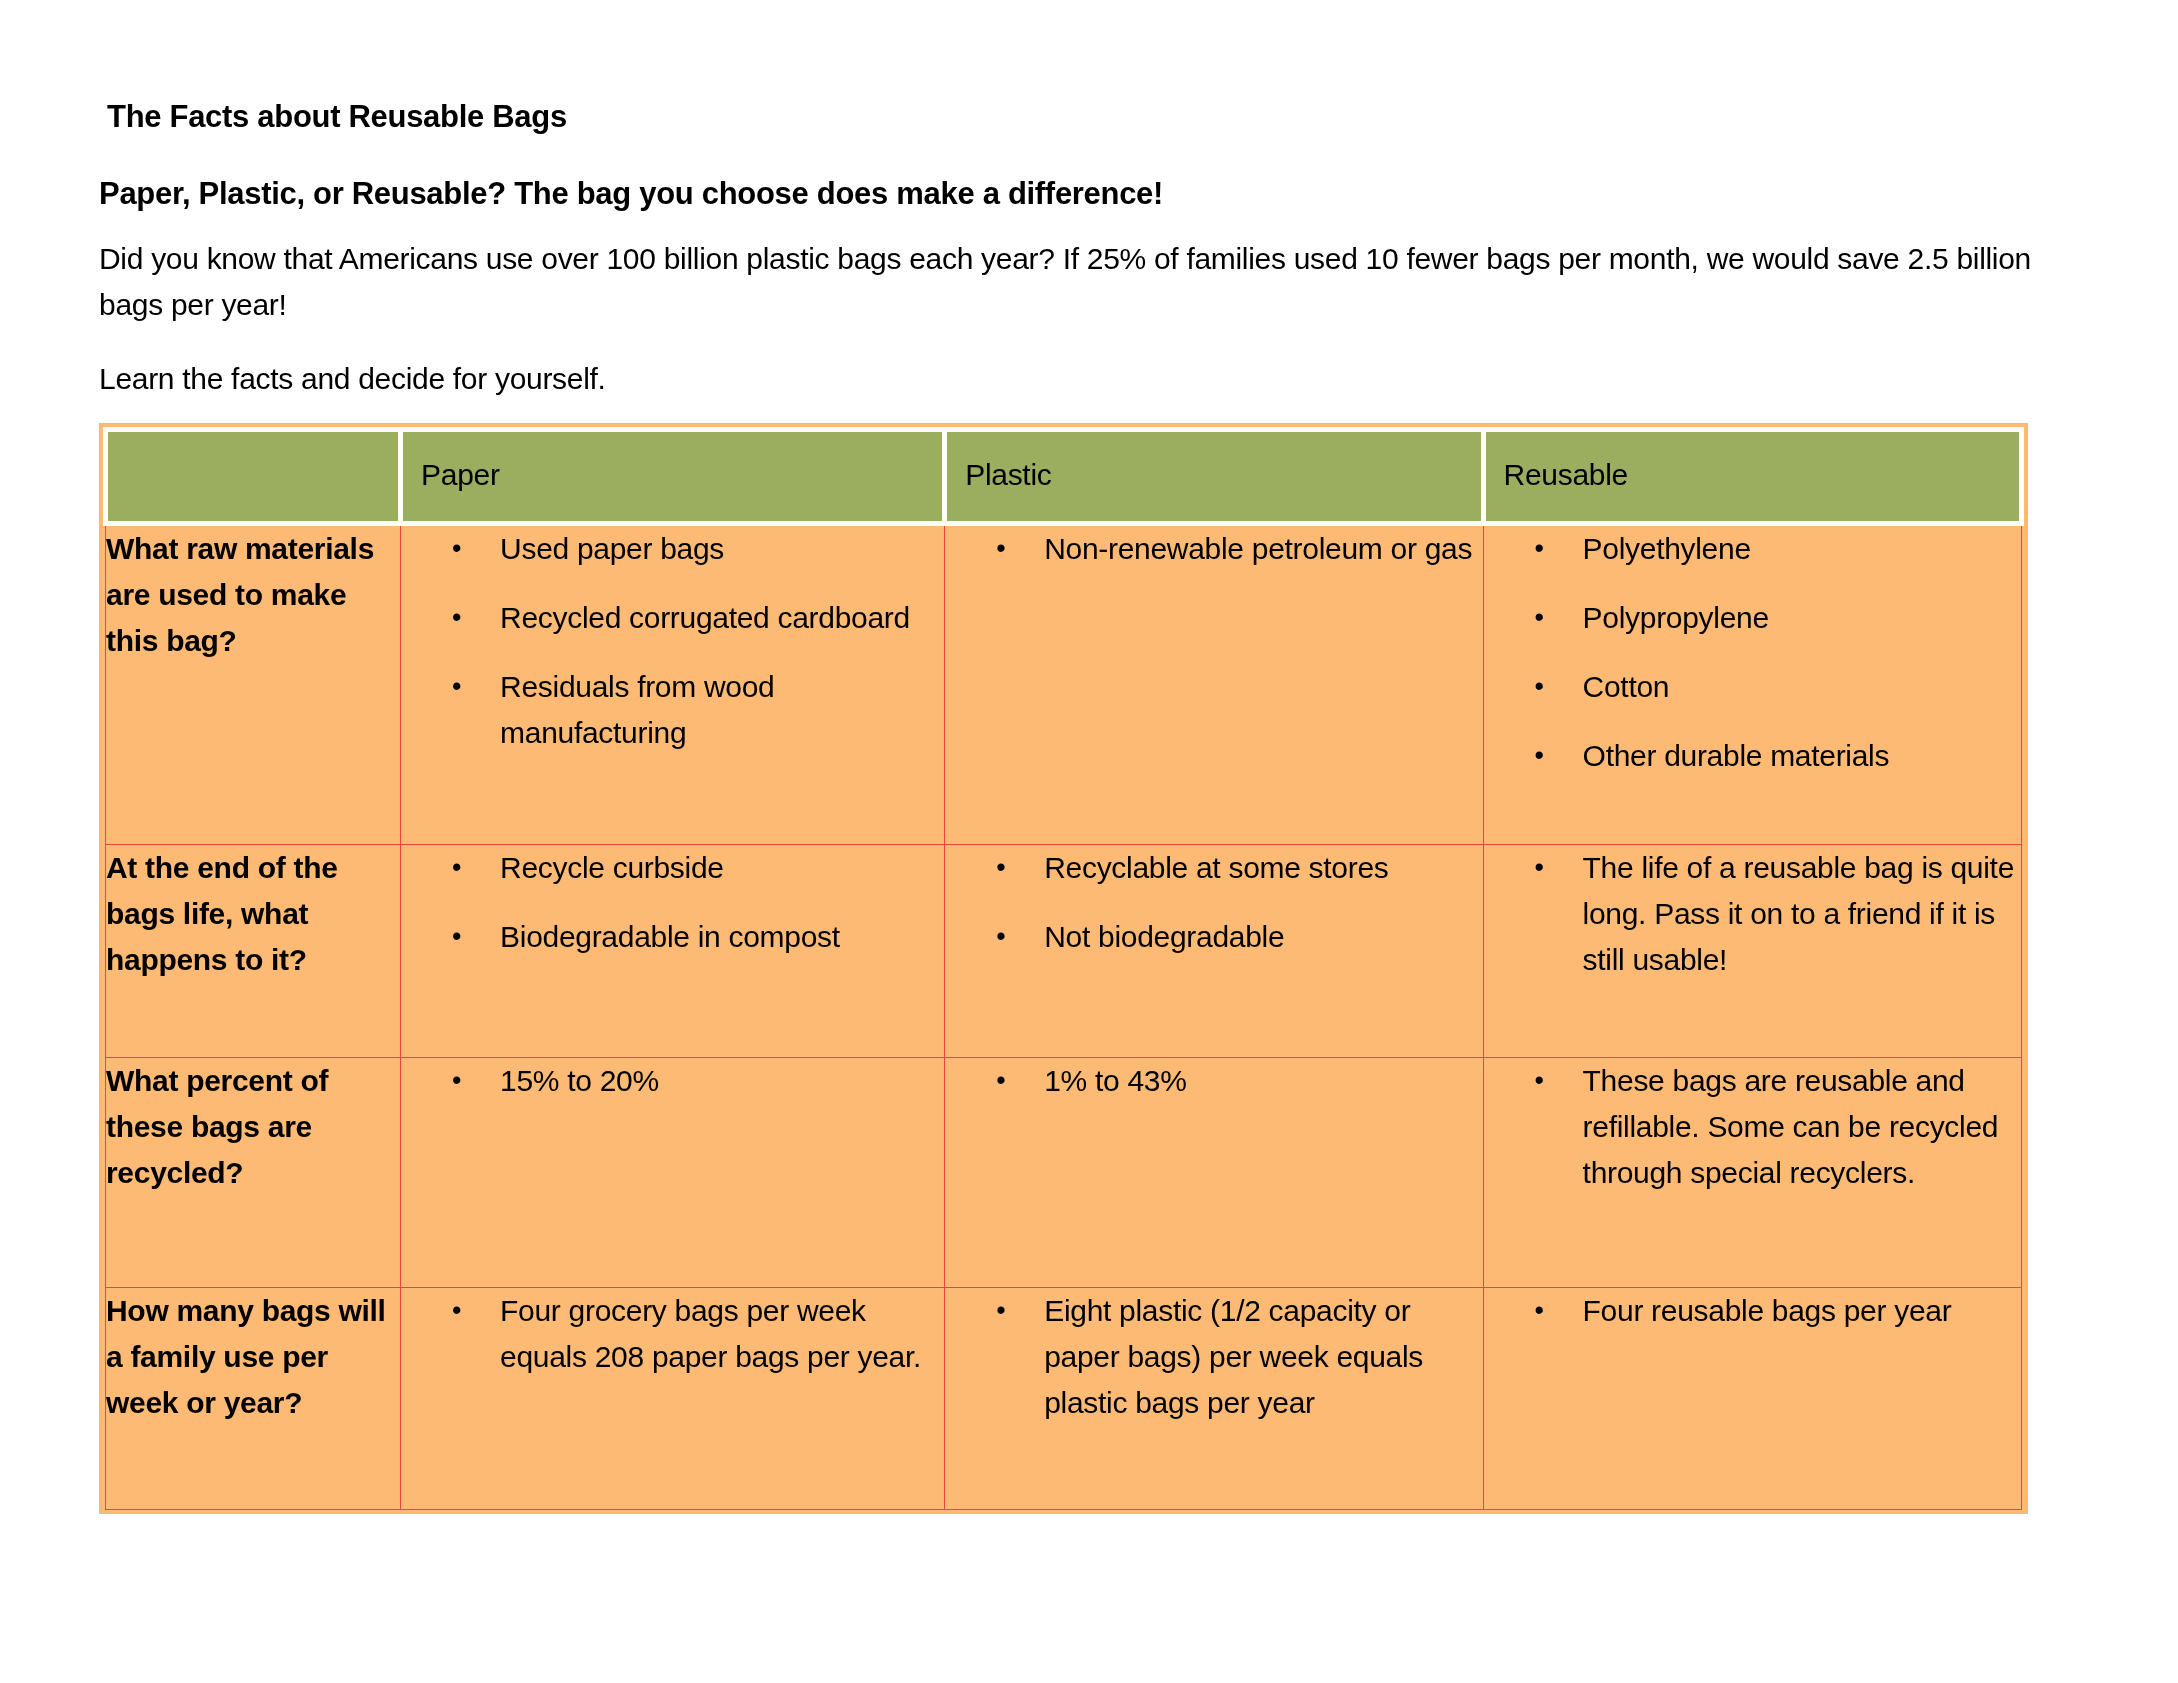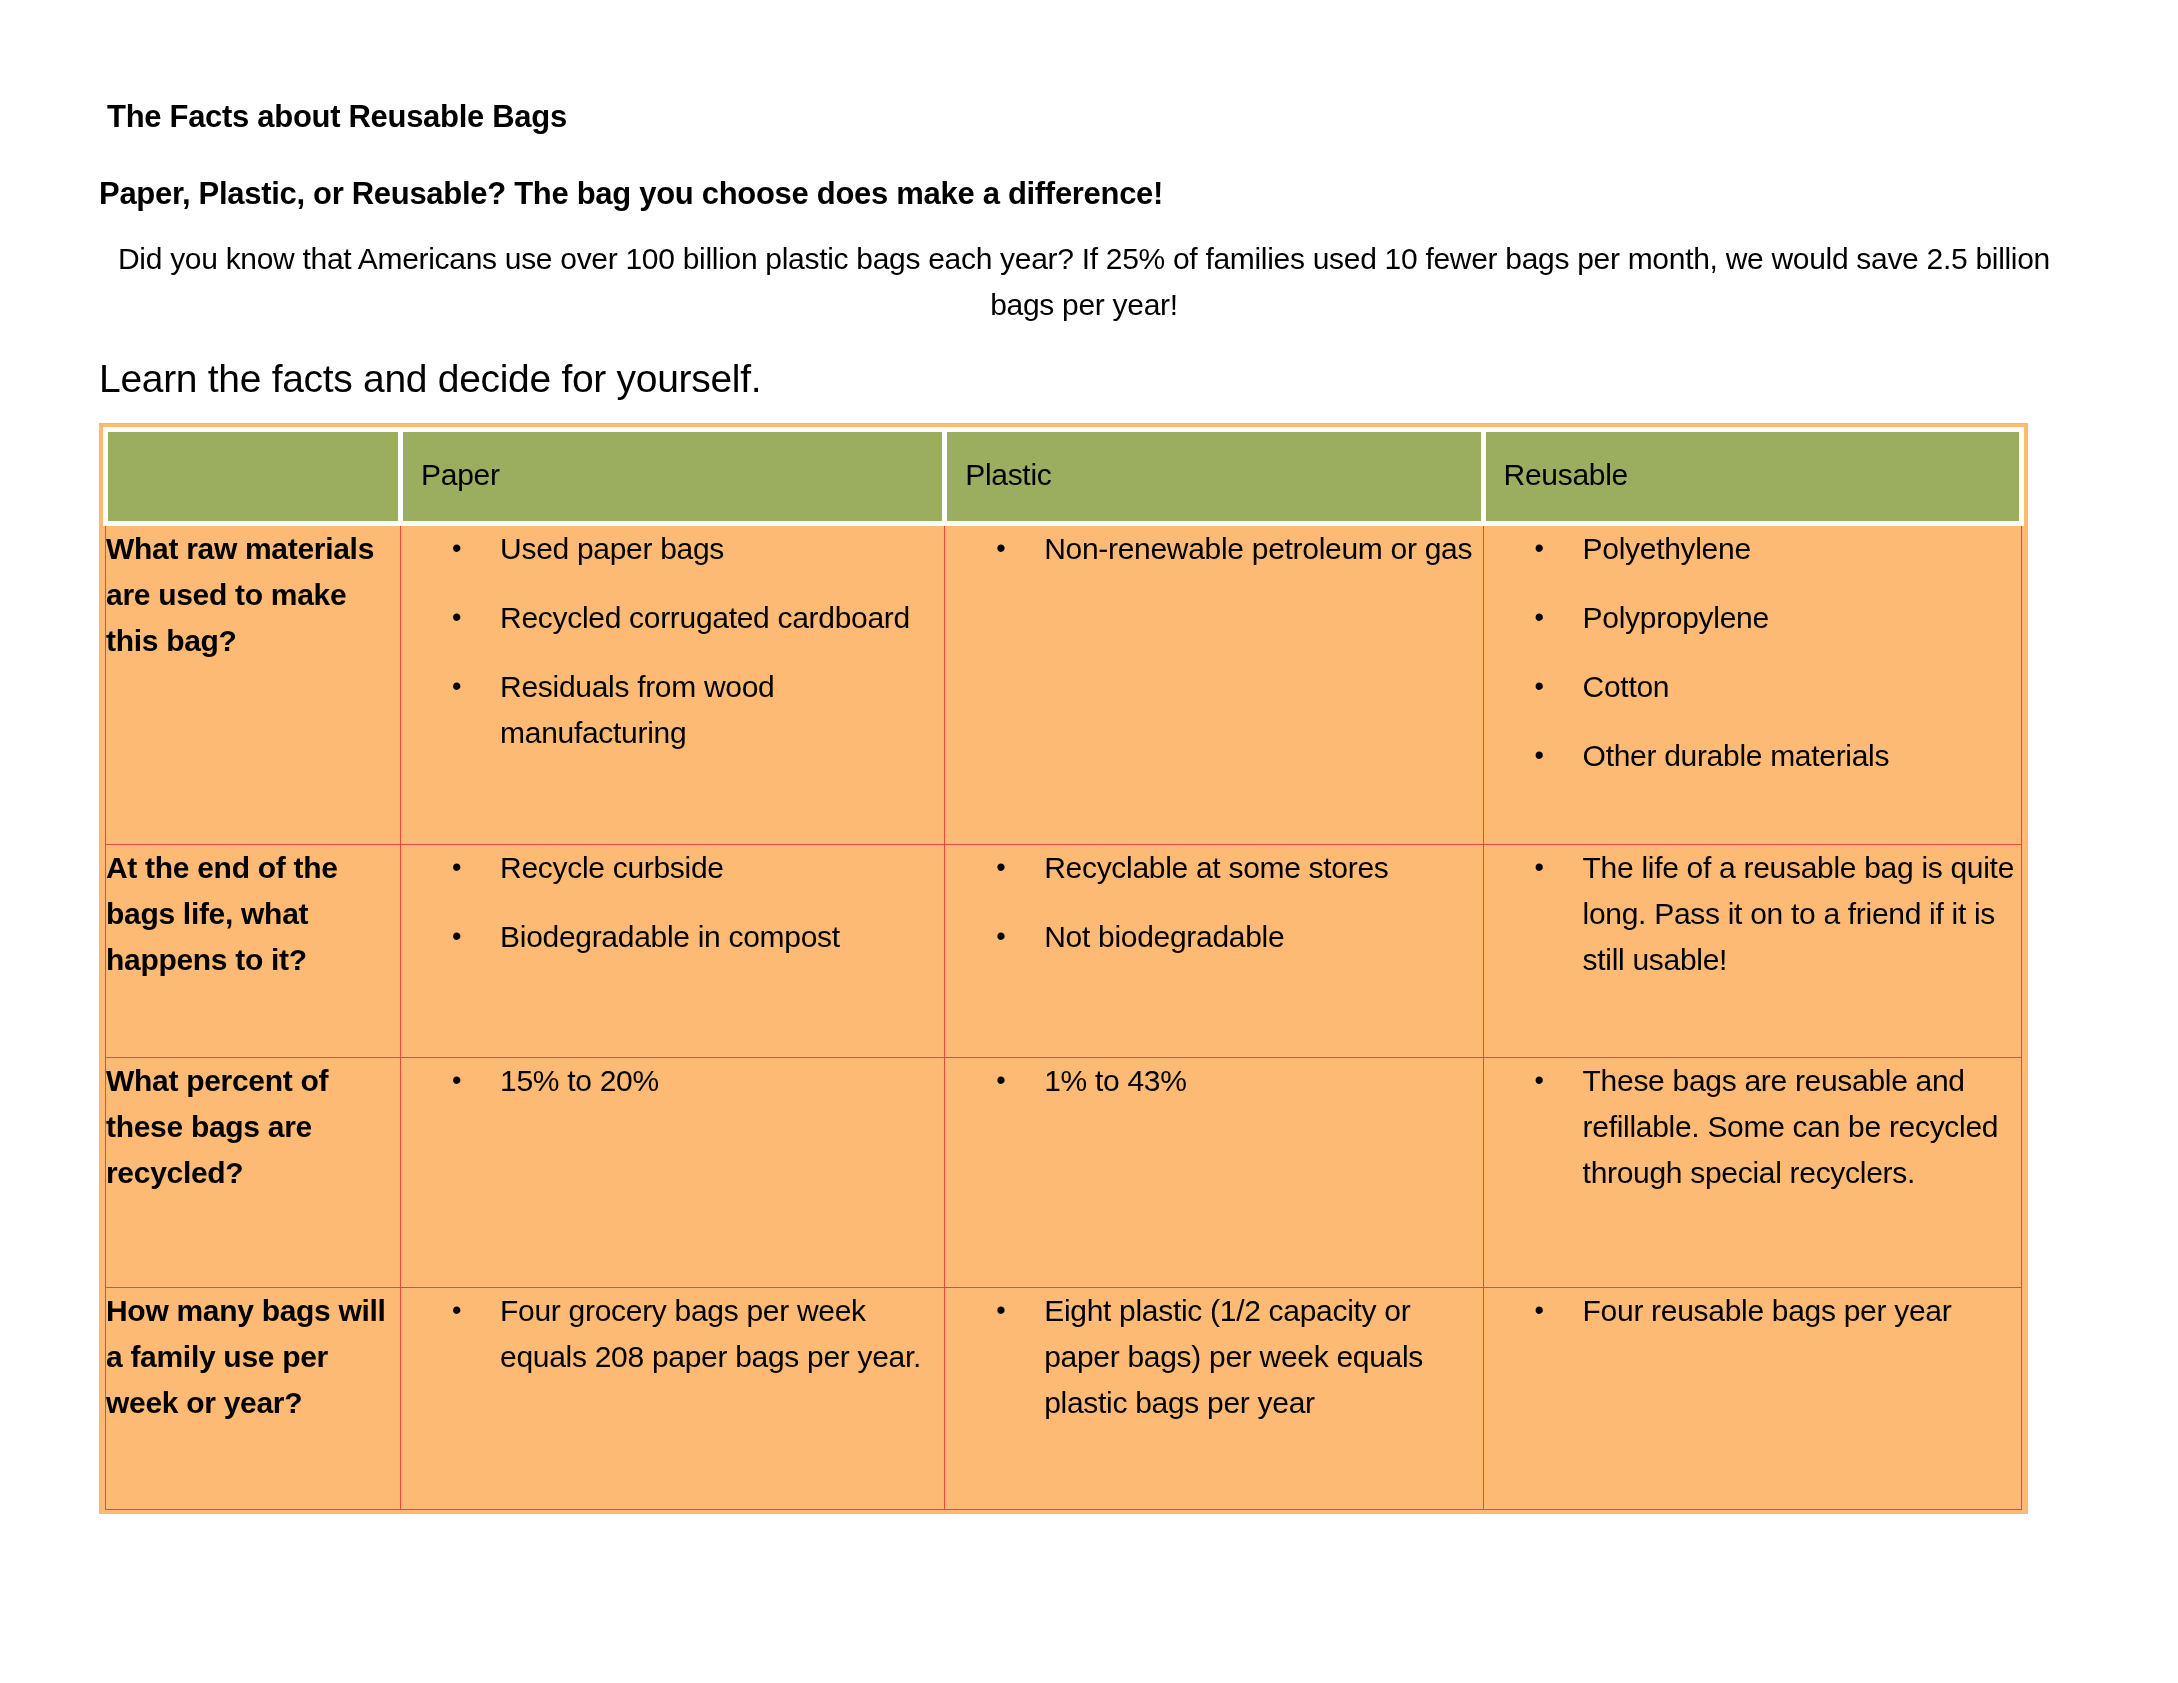--- a/index.html
+++ b/index.html
@@ -28,24 +28,23 @@
     font-size: 31px;
     font-weight: bold;
     line-height: 46px;
     margin: 4px 0 19px 0;
   }
   .intro {
     font-size: 30px;
     line-height: 46px;
     margin: 6px 0 28px 0;
     max-width: 1970px;
-    text-align: center;
   }
   .lead {
-    font-size: 39px;
+    font-size: 30px;
     line-height: 46px;
     margin: 0 0 21px 0;
   }
   .table-wrap {
     border: 1px solid #c2c2c2;
     padding: 3px;
     width: 1929px;
     box-sizing: border-box;
     background: #fdba74;
   }

